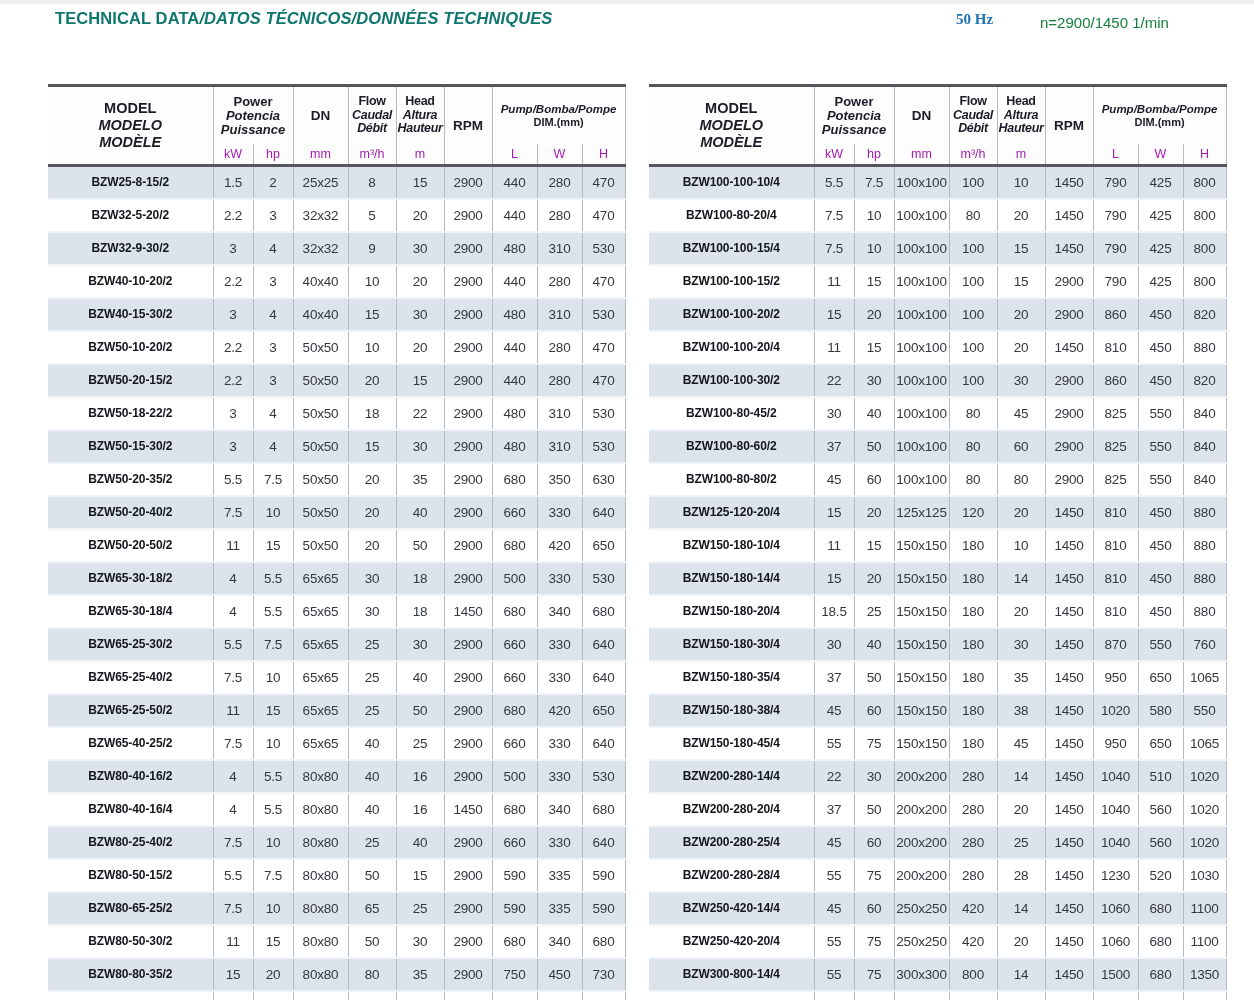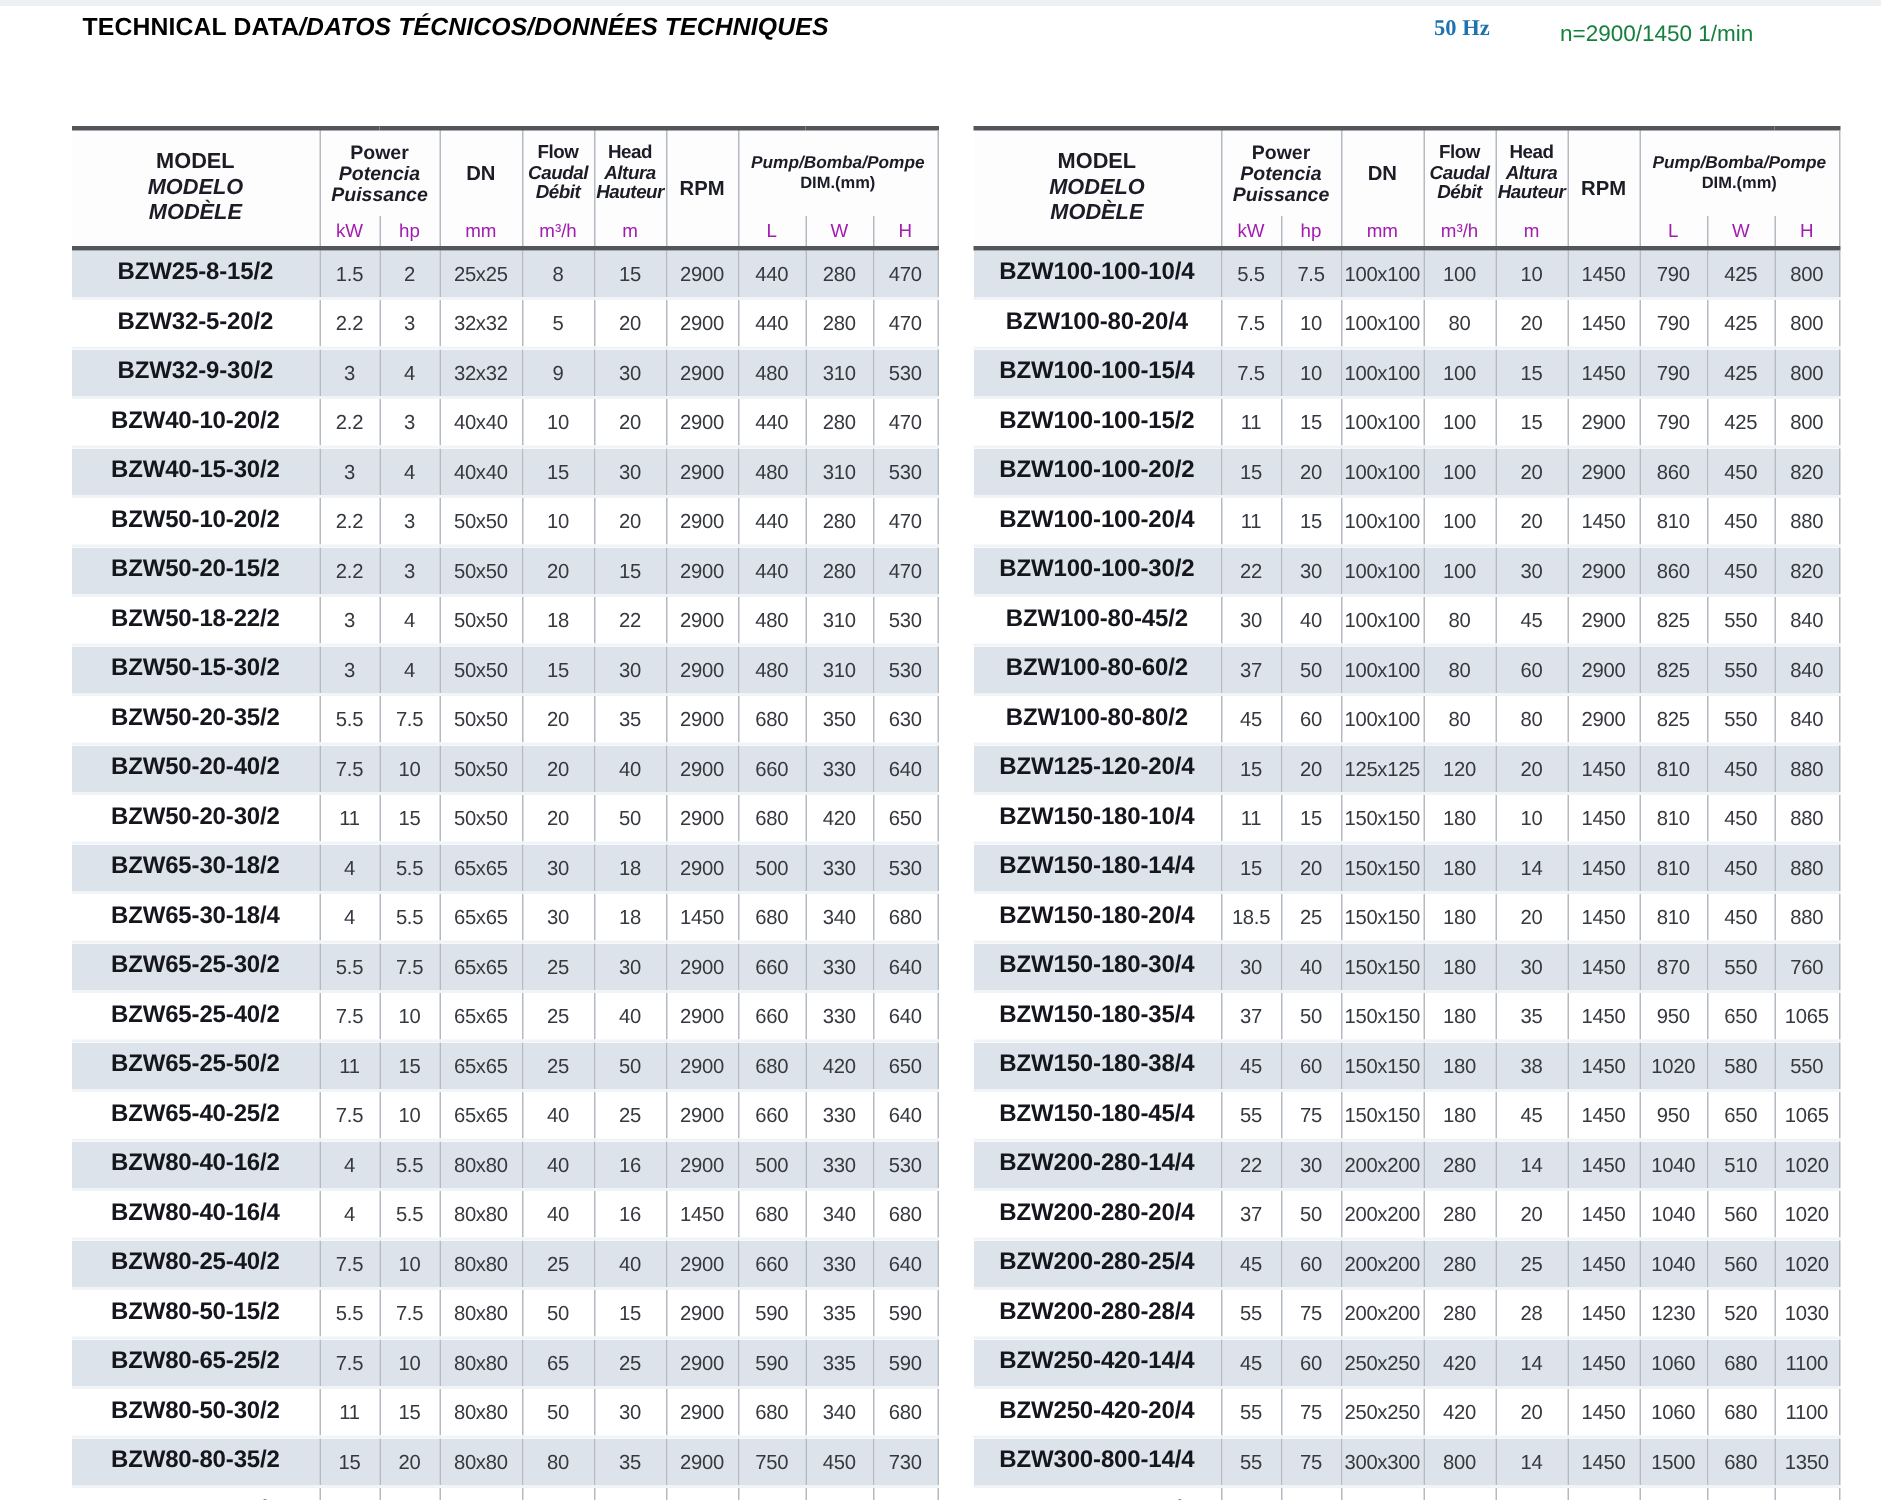--- a/index.html
+++ b/index.html
@@ -7,21 +7,21 @@
     width:1254px;height:1000px;position:relative;overflow:hidden;
     background:#ffffff;
     font-family:"Liberation Sans", sans-serif;
     -webkit-font-smoothing:antialiased;
   }
   .top-strip{position:absolute;top:0;left:0;width:1254px;height:4px;background:#eef1f4;}
 
   
   .page-title{
     position:absolute;top:9px;left:55px;
-    font-size:16.5px;font-weight:bold;color:#000000;letter-spacing:.1px;white-space:nowrap;
+    font-size:16.5px;font-weight:bold;color:#0f766e;letter-spacing:.1px;white-space:nowrap;
   }
   .page-title .it{font-style:italic;}
   .freq-label{
     position:absolute;top:11px;left:956px;
     font-size:15px;font-weight:bold;color:#1d72b2;white-space:nowrap;font-family:Liberation Serif, serif;
   }
   .speed-label{
     position:absolute;top:14px;left:1040px;
     font-size:15px;font-weight:normal;color:#15803d;white-space:nowrap;
   }
@@ -59,21 +59,21 @@
   .dn-h{font-size:13.5px;}
   .rpm-h{font-size:13.5px;vertical-align:top;padding-top:15px;}
   .pumpdim-h span{display:block;}
   .pumpdim-h span:first-child{font-size:11.5px;line-height:13px;font-style:italic;}
   .pumpdim-h span:last-child{font-size:11px;line-height:12px;}
 
   .data-table tbody tr{height:33px;border-top:2px solid #f1f4f6;}
   .data-table tbody tr:nth-child(odd){background:#dce3eb;}
   .data-table tbody{border-bottom:2px solid #8e959c;}
   .data-table tbody th{
-    font-size:16px;font-weight:bold;color:#15161d;letter-spacing:-.1px;
+    font-size:12px;font-weight:bold;color:#15161d;letter-spacing:-.1px;
   }
   .data-table tbody td{
     font-size:13.5px;color:#35383e;letter-spacing:-.2px;
   }
 </style>
 </head>
 <body>
 
 <div class="top-strip"></div>
 
@@ -262,21 +262,21 @@
         <td>10</td>
         <td>50x50</td>
         <td>20</td>
         <td>40</td>
         <td>2900</td>
         <td>660</td>
         <td>330</td>
         <td>640</td>
       </tr>
       <tr>
-        <th>BZW50-20-30/2</th>
+        <th>BZW50-20-50/2</th>
         <td>11</td>
         <td>15</td>
         <td>50x50</td>
         <td>20</td>
         <td>50</td>
         <td>2900</td>
         <td>680</td>
         <td>420</td>
         <td>650</td>
       </tr>

